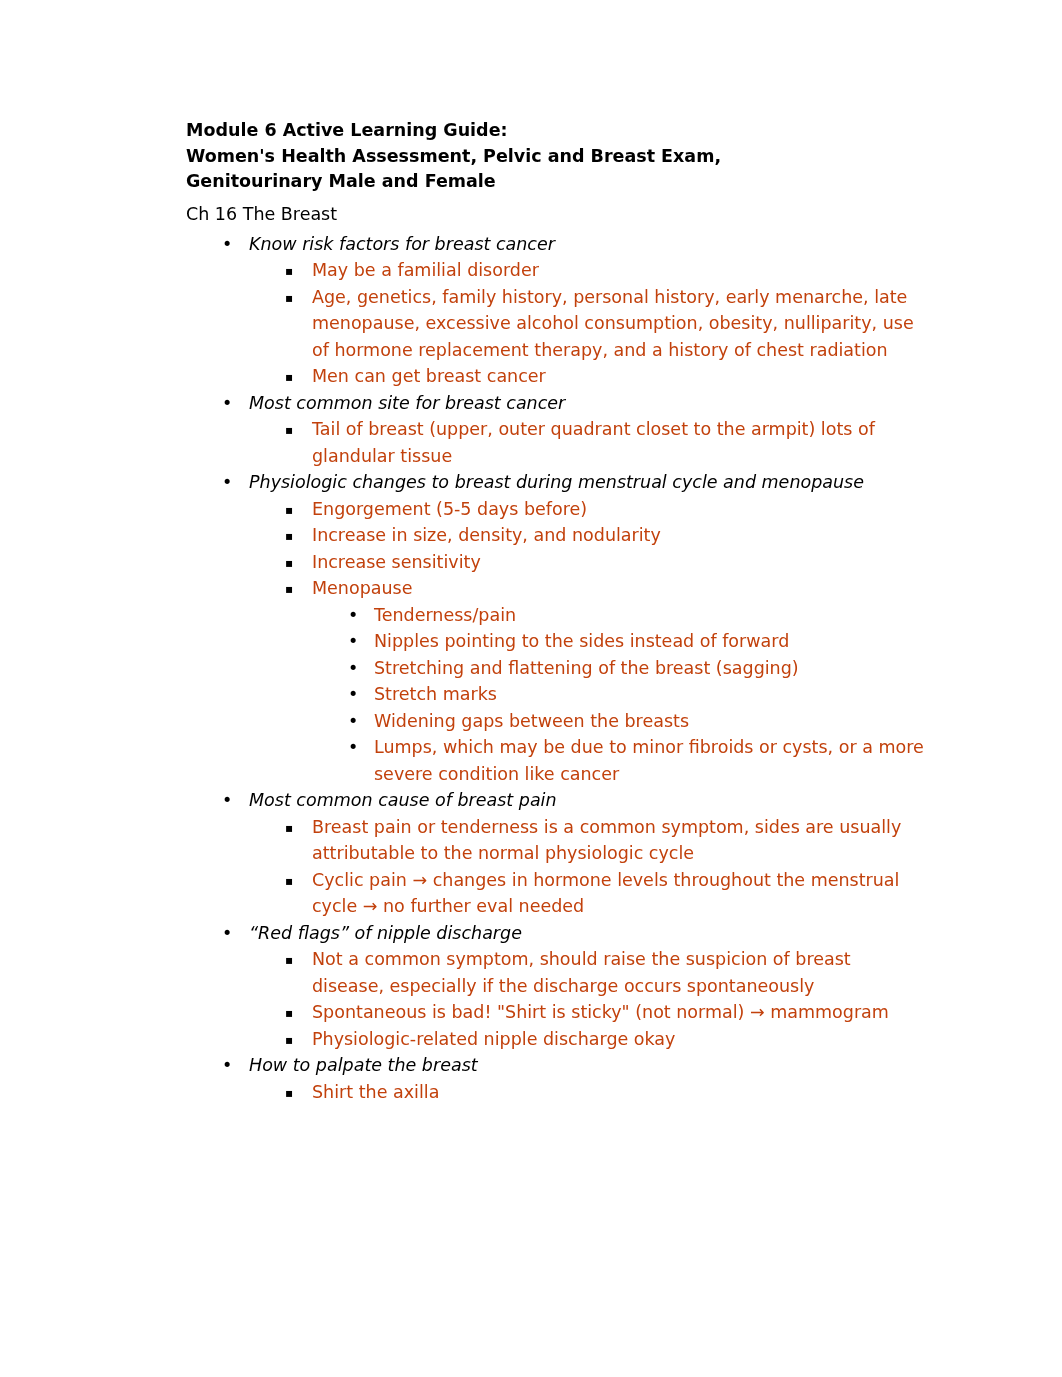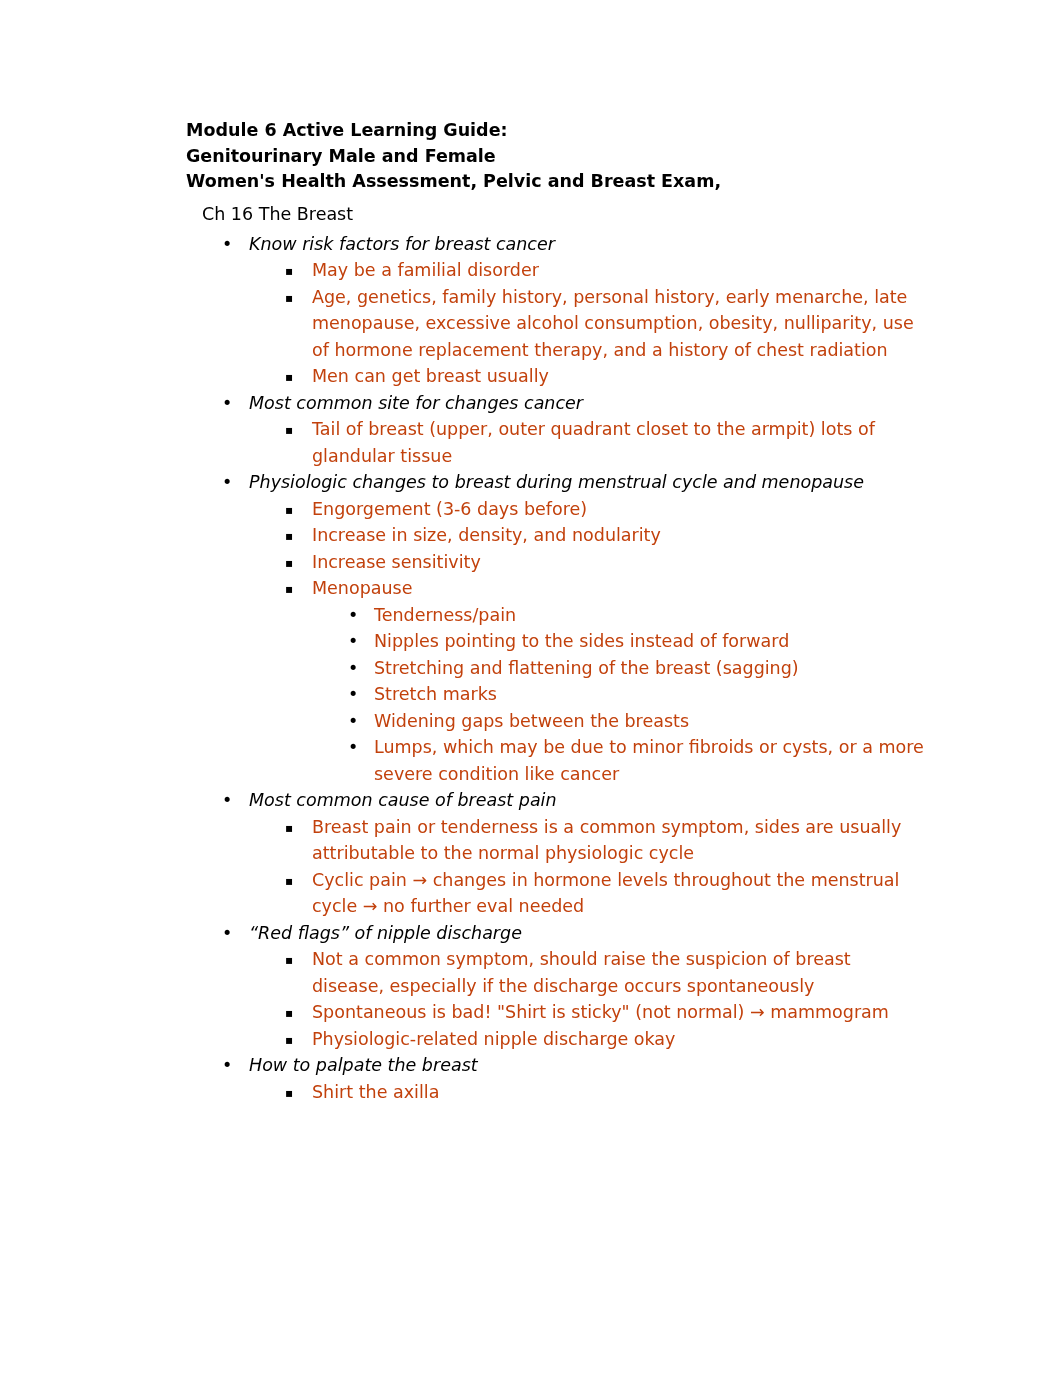--- a/index.html
+++ b/index.html
@@ -27,21 +27,21 @@
     line-height: 25.5px;
     color: #000000;
     margin: 0 0 6px 0;
   }
   .doc-title .tline { display: block; white-space: nowrap; }
 
   .chapter {
     font-size: 17.5px;
     line-height: 27px;
     color: #000000;
-    margin: 0 0 3px 16px;
+    margin: 0 0 3px 0;
   }
 
   ul.lvl {
     list-style: none;
     margin: 0;
     padding: 0;
   }
 
   li.item {
     position: relative;
@@ -112,62 +112,62 @@
   .red { color: #c2410c; }
   .black { color: #000000; font-style: italic; }
 </style>
 </head>
 <body>
 
 <div class="page">
 
   <div class="doc-title">
     <span class="tline">Module 6 Active Learning Guide:</span>
+    <span class="tline">Women's Health Assessment, Pelvic and Breast Exam,</span>
     <span class="tline">Genitourinary Male and Female</span>
-    <span class="tline">Women's Health Assessment, Pelvic and Breast Exam,</span>
   </div>
 
   <div class="chapter">Ch 16 The Breast</div>
 
   <ul class="lvl lvl1" id="outline-root">
       <li class="item">
         <span class="bullet">•</span>
         <span class="txt black">Know risk factors for breast cancer</span>
         <ul class="lvl lvl2">
           <li class="item">
             <span class="bullet">▪</span>
             <span class="txt red">May be a familial disorder</span>
           </li>
           <li class="item">
             <span class="bullet">▪</span>
             <span class="txt red">Age, genetics, family history, personal history, early menarche, late menopause, excessive alcohol consumption, obesity, nulliparity, use of hormone replacement therapy, and a history of chest radiation</span>
           </li>
           <li class="item">
             <span class="bullet">▪</span>
-            <span class="txt red">Men can get breast usually</span>
-          </li>
-        </ul>
-      </li>
-      <li class="item">
-        <span class="bullet">•</span>
-        <span class="txt black">Most common site for changes cancer</span>
+            <span class="txt red">Men can get breast cancer</span>
+          </li>
+        </ul>
+      </li>
+      <li class="item">
+        <span class="bullet">•</span>
+        <span class="txt black">Most common site for breast cancer</span>
         <ul class="lvl lvl2">
           <li class="item">
             <span class="bullet">▪</span>
             <span class="txt red">Tail of breast (upper, outer quadrant closet to the armpit) lots of glandular tissue</span>
           </li>
         </ul>
       </li>
       <li class="item">
         <span class="bullet">•</span>
         <span class="txt black">Physiologic changes to breast during menstrual cycle and menopause</span>
         <ul class="lvl lvl2">
           <li class="item">
             <span class="bullet">▪</span>
-            <span class="txt red">Engorgement (3-6 days before)</span>
+            <span class="txt red">Engorgement (5-5 days before)</span>
           </li>
           <li class="item">
             <span class="bullet">▪</span>
             <span class="txt red">Increase in size, density, and nodularity</span>
           </li>
           <li class="item">
             <span class="bullet">▪</span>
             <span class="txt red">Increase sensitivity</span>
           </li>
           <li class="item">

